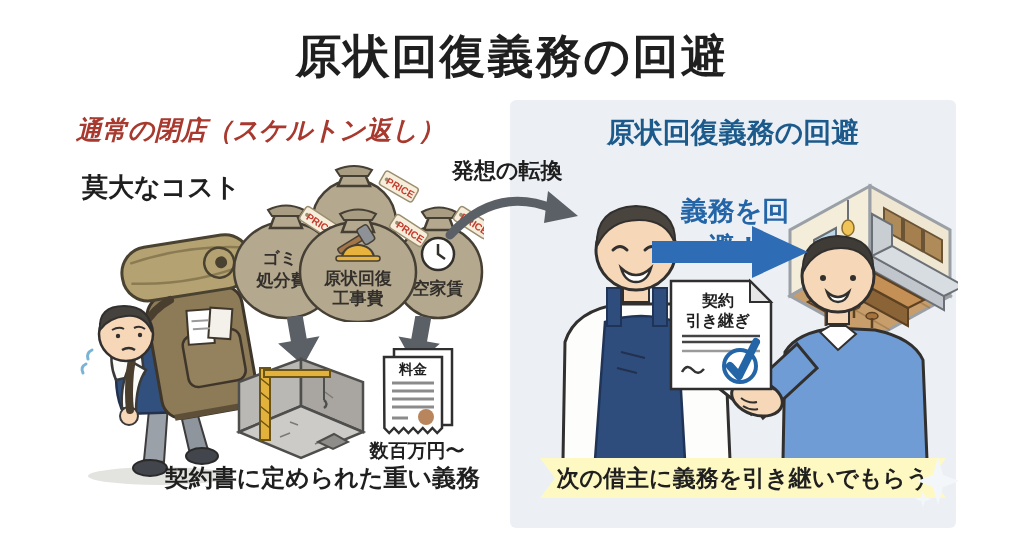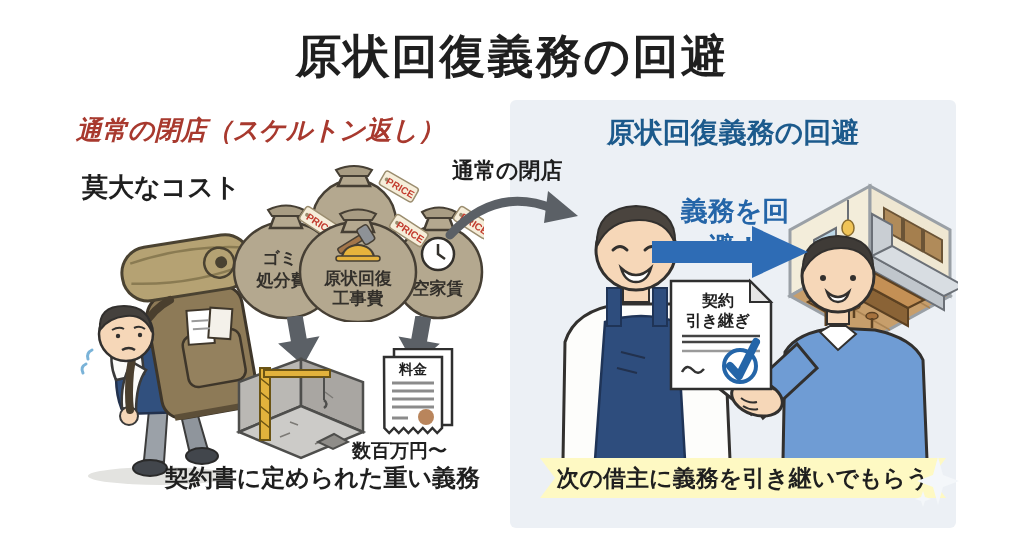--- a/index.html
+++ b/index.html
@@ -20,21 +20,21 @@
   }
   #right-panel{
     left:510px;top:100px;width:446px;height:428px;
     background:#ecf0f5;border-radius:6px;
   }
   #right-heading{
     left:510px;top:114px;width:446px;text-align:center;
     font-size:28px;color:#1c5a8c;
   }
   #cost-label{left:82px;top:170px;font-size:26px;}
-  #invoice-amount{left:352px;top:438px;width:130px;text-align:left;font-size:19px;}
+  #invoice-amount{left:352px;top:438px;width:130px;text-align:center;font-size:19px;}
   #left-caption{left:100px;top:462px;width:380px;text-align:right;font-size:24px;}
   #transition-label{left:452px;top:156px;font-size:22px;}
   #avoid-label{left:655px;top:193px;width:160px;text-align:center;font-size:27px;color:#2465a8;}
   #ribbon{
     left:540px;top:458px;width:406px;height:40px;
     background:#fef9c3;
     clip-path:polygon(0 0,100% 0,calc(100% - 15px) 50%,100% 100%,0 100%,15px 50%);
     display:flex;align-items:center;justify-content:center;
     font-size:23px;font-weight:bold;color:#1f1f1f;
   }
@@ -192,21 +192,21 @@
   <line x1="10" y1="43" x2="52" y2="43" stroke="#8b8b8b" stroke-width="3"></line>
   <line x1="10" y1="51" x2="52" y2="51" stroke="#8b8b8b" stroke-width="3"></line>
   <line x1="10" y1="59" x2="52" y2="59" stroke="#8b8b8b" stroke-width="3"></line>
   <line x1="10" y1="70" x2="26" y2="70" stroke="#8b8b8b" stroke-width="3"></line>
   <circle cx="44" cy="69" r="8" fill="#b9855c"></circle>
 </svg>
 <div id="invoice-amount" class="abs jp">数百万円〜</div>
 
 <div id="left-caption" class="abs jp">契約書に定められた重い義務</div>
 
-<div id="transition-label" class="abs jp">通常の閉店</div>
+<div id="transition-label" class="abs jp">発想の転換</div>
 <svg class="abs" style="left:444px;top:183px;" width="138" height="58" viewBox="0 0 138 58">
   <path d="M6,52 Q52,2 110,26" fill="none" stroke="#5b6066" stroke-width="9" stroke-linecap="round"></path>
   <polygon points="104,8 134,33 100,40" fill="#5b6066"></polygon>
 </svg>
 
 <svg class="abs" style="left:780px;top:178px;" width="178" height="164" viewBox="0 0 178 164">
 
   <polygon points="10,118 10,52 90,8 90,72" fill="#f3edda" stroke="#9aa0a6" stroke-width="3"></polygon>
   <polygon points="90,72 90,8 170,52 170,118" fill="#efe7d2" stroke="#9aa0a6" stroke-width="3"></polygon>
 

